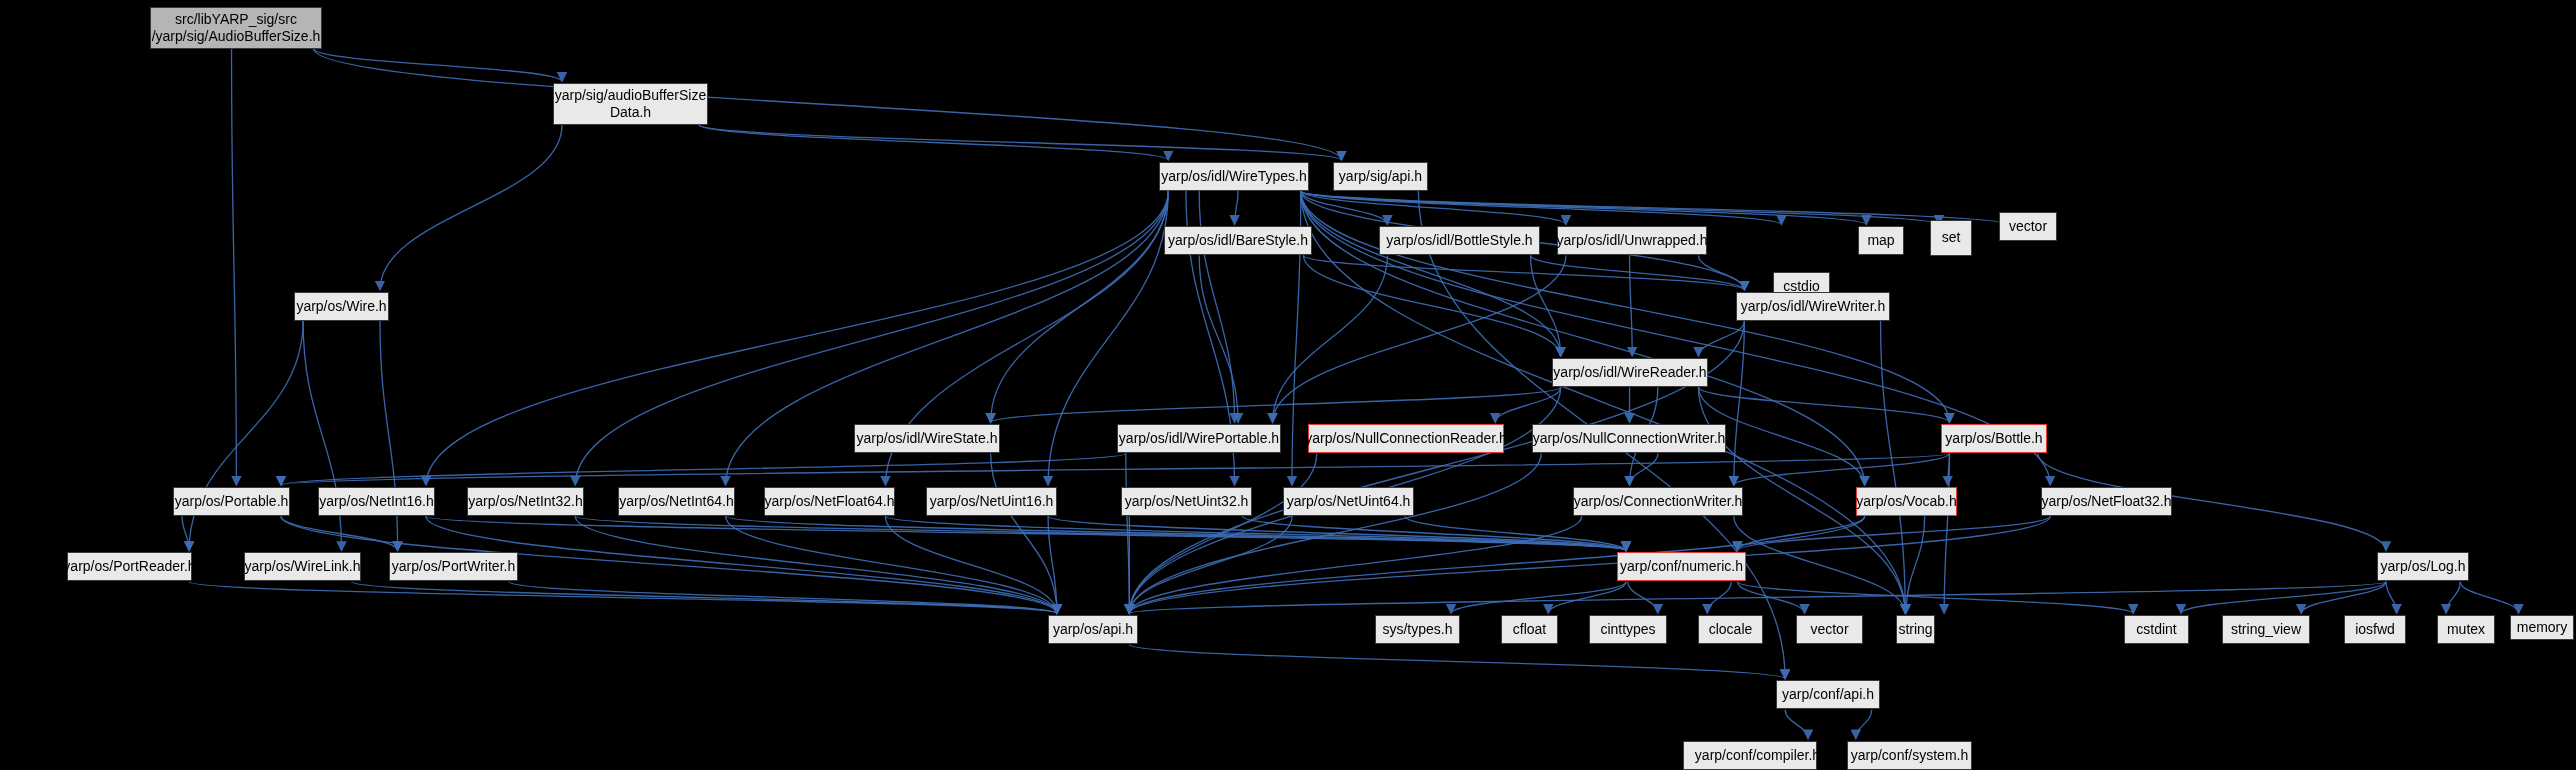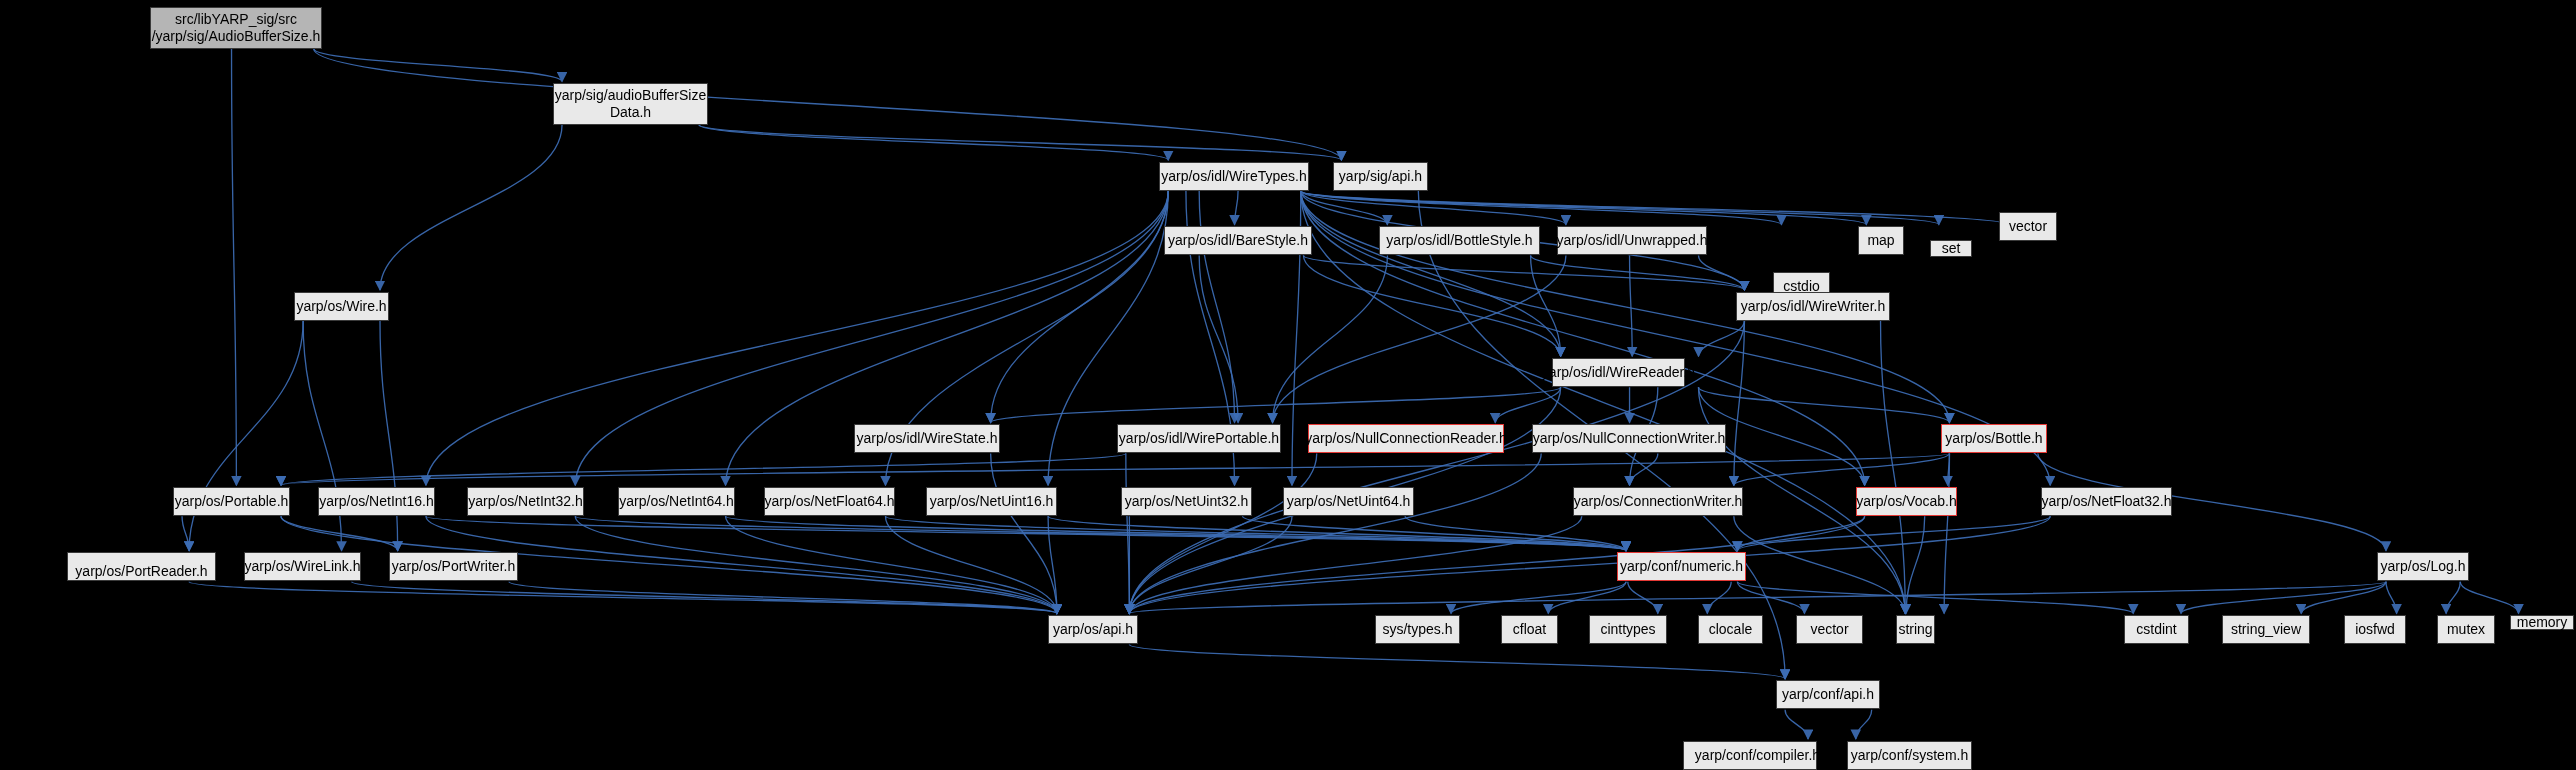--- a/index.html
+++ b/index.html
@@ -178,33 +178,33 @@
       </div>
       <div class="node normal" data-interactable="true" style="left: 1557px; top: 226px; width: 150px; height: 29px;">
         <span data-interactable="false">yarp/os/idl/Unwrapped.h</span>
       </div>
       <div class="node plain" data-interactable="false" style="left: 1773px; top: 226px; width: 57px; height: 29px; margin-top: 46px;">
         <span data-interactable="false">cstdio</span>
       </div>
       <div class="node plain" data-interactable="false" style="left: 1858px; top: 226px; width: 46px; height: 29px;">
         <span data-interactable="false">map</span>
       </div>
-      <div class="node plain" data-interactable="false" style="left: 1930px; top: 240px; width: 42px; height: 17px;">
+      <div class="node plain" data-interactable="false" style="left: 1930px; top: 220px; width: 42px; height: 36px;">
         <span data-interactable="false">set</span>
       </div>
       <div class="node plain" data-interactable="false" style="left: 1999px; top: 212px; width: 58px; height: 29px;">
         <span data-interactable="false">vector</span>
       </div>
       <div class="node normal" data-interactable="true" style="left: 294px; top: 292px; width: 95px; height: 29px;">
         <span data-interactable="false">yarp/os/Wire.h</span>
       </div>
       <div class="node normal" data-interactable="true" style="left: 1736px; top: 292px; width: 154px; height: 29px;">
         <span data-interactable="false">yarp/os/idl/WireWriter.h</span>
       </div>
-      <div class="node normal" data-interactable="true" style="left: 1552px; top: 358px; width: 133px; height: 29px;">
+      <div class="node normal" data-interactable="true" style="left: 1552px; top: 358px; width: 156px; height: 29px;">
         <span data-interactable="false">yarp/os/idl/WireReader.h</span>
       </div>
       <div class="node normal" data-interactable="true" style="left: 854px; top: 424px; width: 146px; height: 29px;">
         <span data-interactable="false">yarp/os/idl/WireState.h</span>
       </div>
       <div class="node normal" data-interactable="true" style="left: 1117px; top: 424px; width: 164px; height: 29px;">
         <span data-interactable="false">yarp/os/idl/WirePortable.h</span>
       </div>
       <div class="node red" data-interactable="true" style="left: 1308px; top: 424px; width: 196px; height: 29px;">
         <span data-interactable="false">yarp/os/NullConnectionReader.h</span>
@@ -241,21 +241,21 @@
       </div>
       <div class="node normal" data-interactable="true" style="left: 1573px; top: 487px; width: 170px; height: 29px;">
         <span data-interactable="false">yarp/os/ConnectionWriter.h</span>
       </div>
       <div class="node red" data-interactable="true" style="left: 1856px; top: 487px; width: 101px; height: 29px;">
         <span data-interactable="false">yarp/os/Vocab.h</span>
       </div>
       <div class="node normal" data-interactable="true" style="left: 2041px; top: 487px; width: 131px; height: 29px;">
         <span data-interactable="false">yarp/os/NetFloat32.h</span>
       </div>
-      <div class="node normal" data-interactable="true" style="left: 67px; top: 552px; width: 149px; height: 29px; justify-content: flex-end;">
+      <div class="node normal" data-interactable="true" style="left: 67px; top: 552px; width: 125px; height: 29px;">
         <span data-interactable="false">yarp/os/PortReader.h</span>
       </div>
       <div class="node normal" data-interactable="true" style="left: 244px; top: 552px; width: 117px; height: 29px;">
         <span data-interactable="false">yarp/os/WireLink.h</span>
       </div>
       <div class="node normal" data-interactable="true" style="left: 389px; top: 552px; width: 129px; height: 29px;">
         <span data-interactable="false">yarp/os/PortWriter.h</span>
       </div>
       <div class="node red" data-interactable="true" style="left: 1617px; top: 552px; width: 129px; height: 29px;">
         <span data-interactable="false">yarp/conf/numeric.h</span>
@@ -289,21 +289,21 @@
       </div>
       <div class="node plain" data-interactable="false" style="left: 2222px; top: 615px; width: 88px; height: 29px;">
         <span data-interactable="false">string_view</span>
       </div>
       <div class="node plain" data-interactable="false" style="left: 2344px; top: 615px; width: 62px; height: 29px;">
         <span data-interactable="false">iosfwd</span>
       </div>
       <div class="node plain" data-interactable="false" style="left: 2437px; top: 615px; width: 58px; height: 29px;">
         <span data-interactable="false">mutex</span>
       </div>
-      <div class="node plain" data-interactable="false" style="left: 2510px; top: 615px; width: 64px; height: 15px;">
+      <div class="node plain" data-interactable="false" style="left: 2510px; top: 615px; width: 64px; height: 25px;">
         <span data-interactable="false">memory</span>
       </div>
       <div class="node normal" data-interactable="true" style="left: 1776px; top: 680px; width: 104px; height: 29px;">
         <span data-interactable="false">yarp/conf/api.h</span>
       </div>
       <div class="node normal" data-interactable="true" style="left: 1683px; top: 741px; width: 134px; height: 29px; padding-left: 15px;">
         <span data-interactable="false">yarp/conf/compiler.h</span>
       </div>
       <div class="node normal" data-interactable="true" style="left: 1847px; top: 741px; width: 125px; height: 29px;">
         <span data-interactable="false">yarp/conf/system.h</span>

